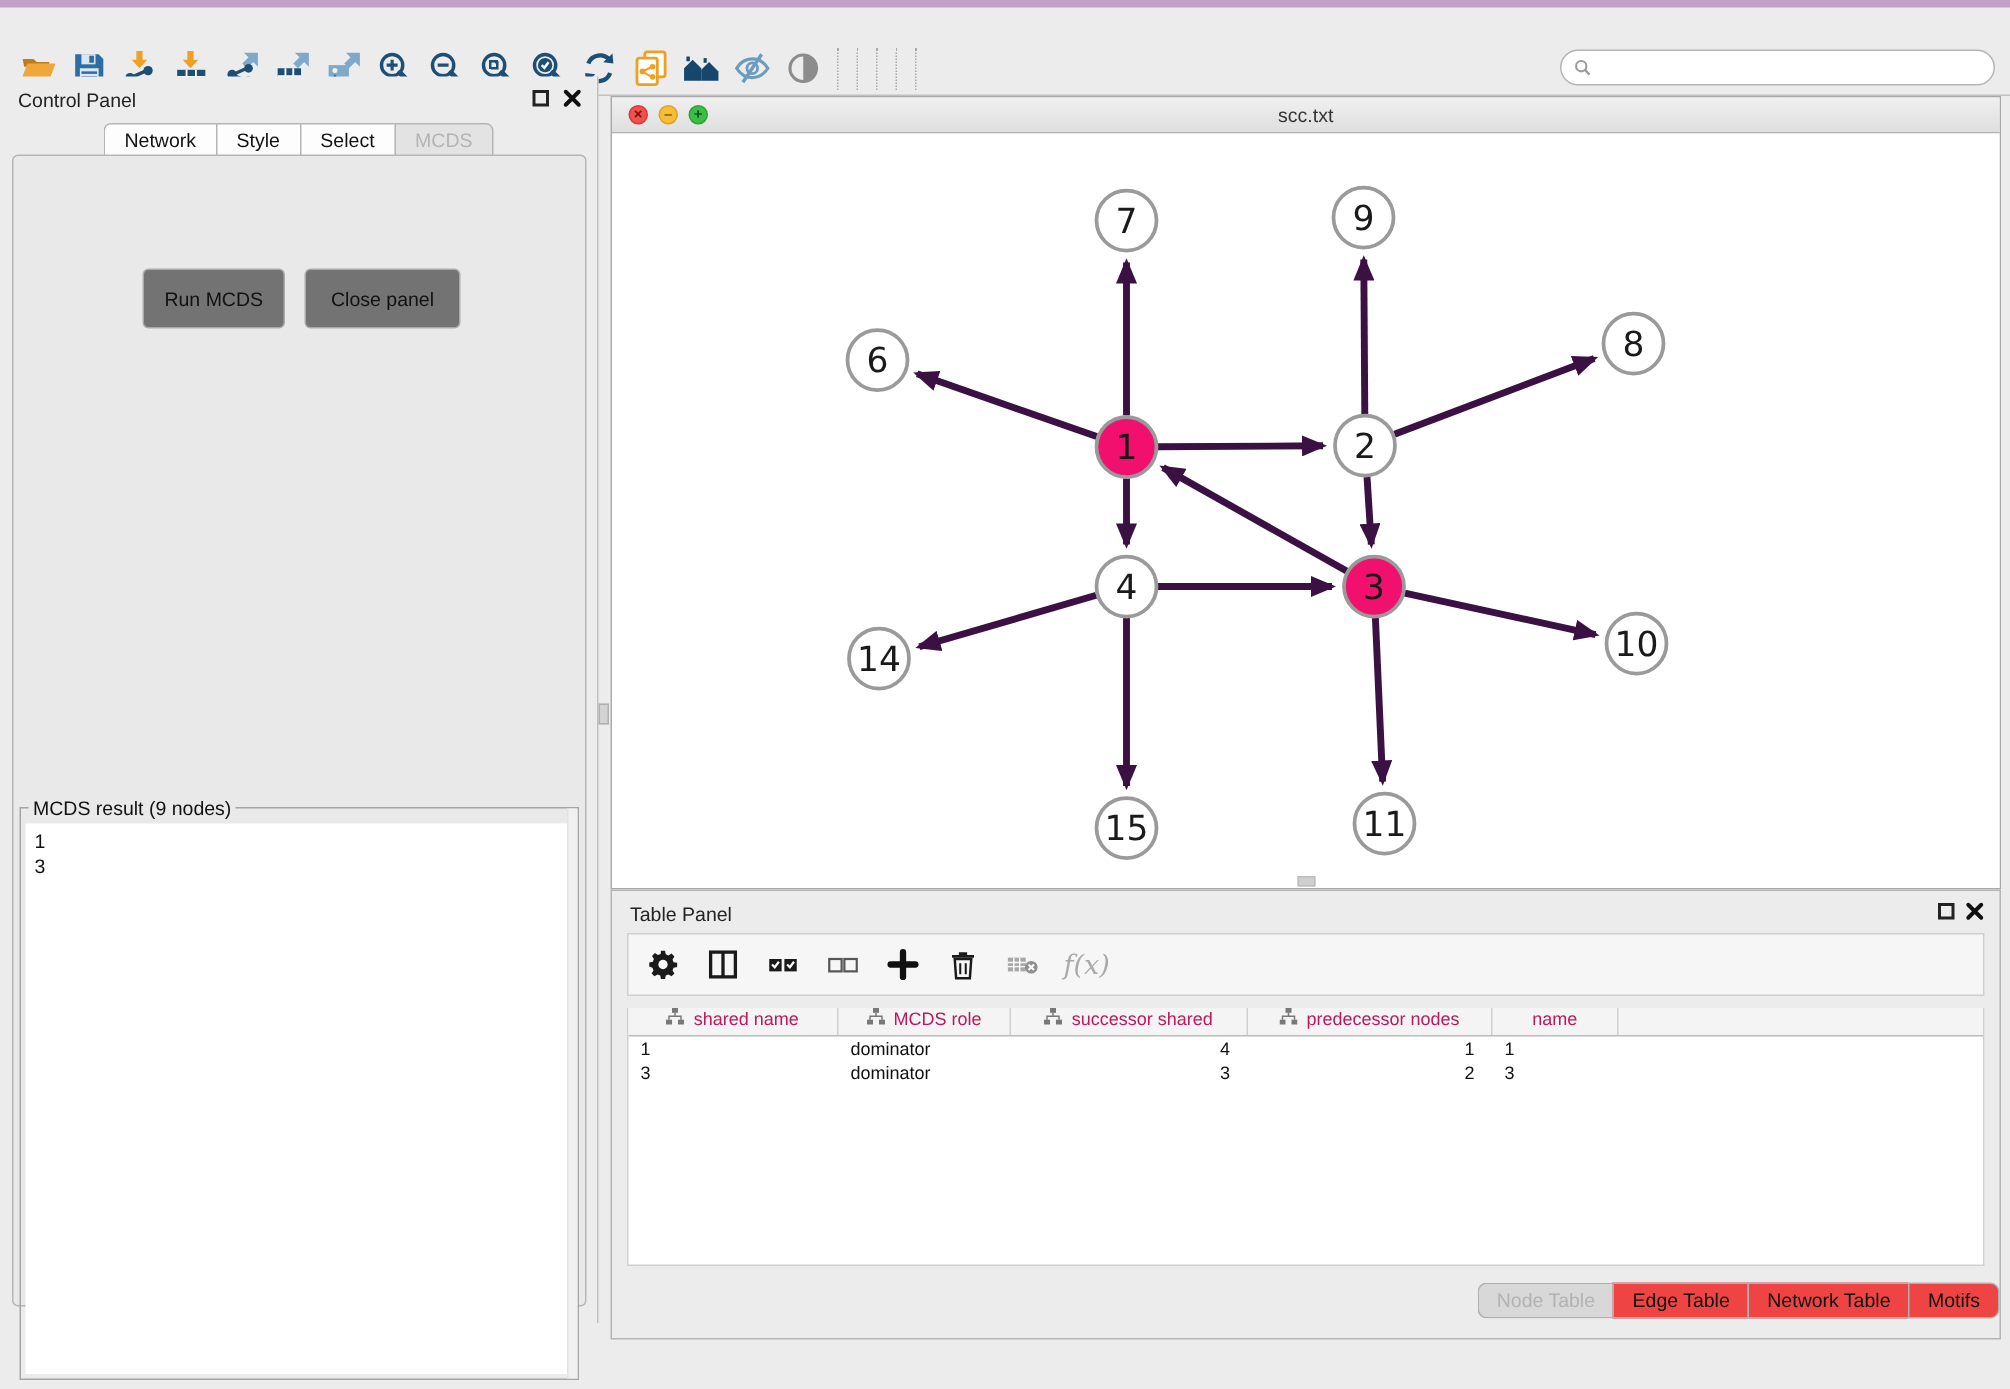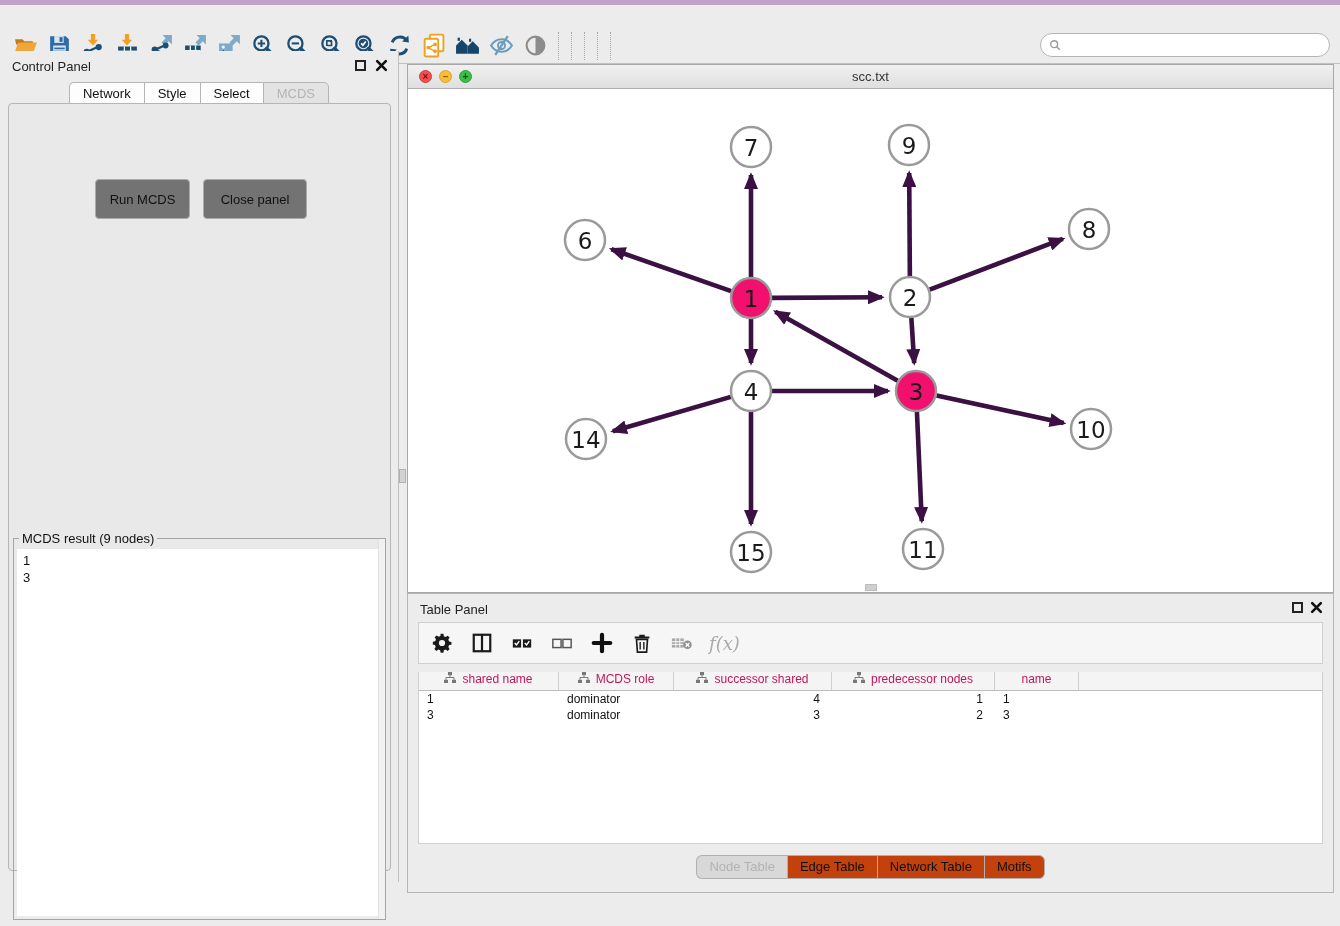--- a/index.html
+++ b/index.html
@@ -65,22 +65,22 @@
   .tpi { width:26px; height:26px; display:flex; align-items:center; justify-content:center; }
   .tpi svg { width:22px; height:22px; }
   .fx-label { font-size:18px; font-family:"DejaVu Serif", serif; font-style:italic; color:#aaa; }
   .tp-table { position:absolute; left:10px; top:78px; width:905px; height:172px; background:#fff; border:1px solid #cfcfcf; border-top:none; }
   .tbl-header { display:flex; height:19px; background:#f4f4f4; border-bottom:1px solid #bdbdbd; }
   .th { display:flex; align-items:flex-start; justify-content:center; gap:6px; font-size:12px; color:#be185d; border-right:1px solid #cfcfcf; height:100%; }
   .th svg { width:12px; height:12px; flex:none; }
   .tbl-row { display:flex; height:16px; }
   .td { font-size:12px; color:#111; padding:1px 8px 0; overflow:hidden; white-space:nowrap; }
   .td.r { text-align:right; padding-right:12px; }
-  .tp-tabs { position:absolute; left:0; bottom:13px; width:100%; display:flex; justify-content:center; }
-  .tp-tab { font-size:13px; padding:3px 12px 4px; background:#c2410c; border:1px solid #b0b0b0; border-right:none; color:#111; }
+  .tp-tabs { position:absolute; left:0; bottom:13px; width:100%; display:flex; justify-content:flex-end; }
+  .tp-tab { font-size:13px; padding:3px 12px 4px; background:#ef4444; border:1px solid #b0b0b0; border-right:none; color:#111; }
   .tp-tab:first-child { border-top-left-radius:6px; border-bottom-left-radius:6px; }
   .tp-tab:last-child { border-right:1px solid #b0b0b0; border-top-right-radius:6px; border-bottom-right-radius:6px; }
   .tp-tab.disabled { background:#d8d8d8; color:#b2b2b2; }
 
   
   .statusbar { position:absolute; left:0; top:895px; width:1340px; height:31px; background:#ececec; border-top:1px solid #c6c6c6; }
   .dock-btn { position:absolute; left:10px; top:3px; width:31px; height:24px; background:#fafafa; border:1px solid #b5b5b5; display:flex; align-items:center; justify-content:center; }
   .mem-btn { position:absolute; right:7px; top:3px; height:24px; background:#f5f5f5; border:1px solid #b5b5b5; border-radius:2px; display:flex; align-items:center; gap:6px; padding:0 10px; font-size:12px; color:#111; }
   .mem-dot { width:12px; height:12px; border-radius:50%; background:#23a33c; }
 </style>

